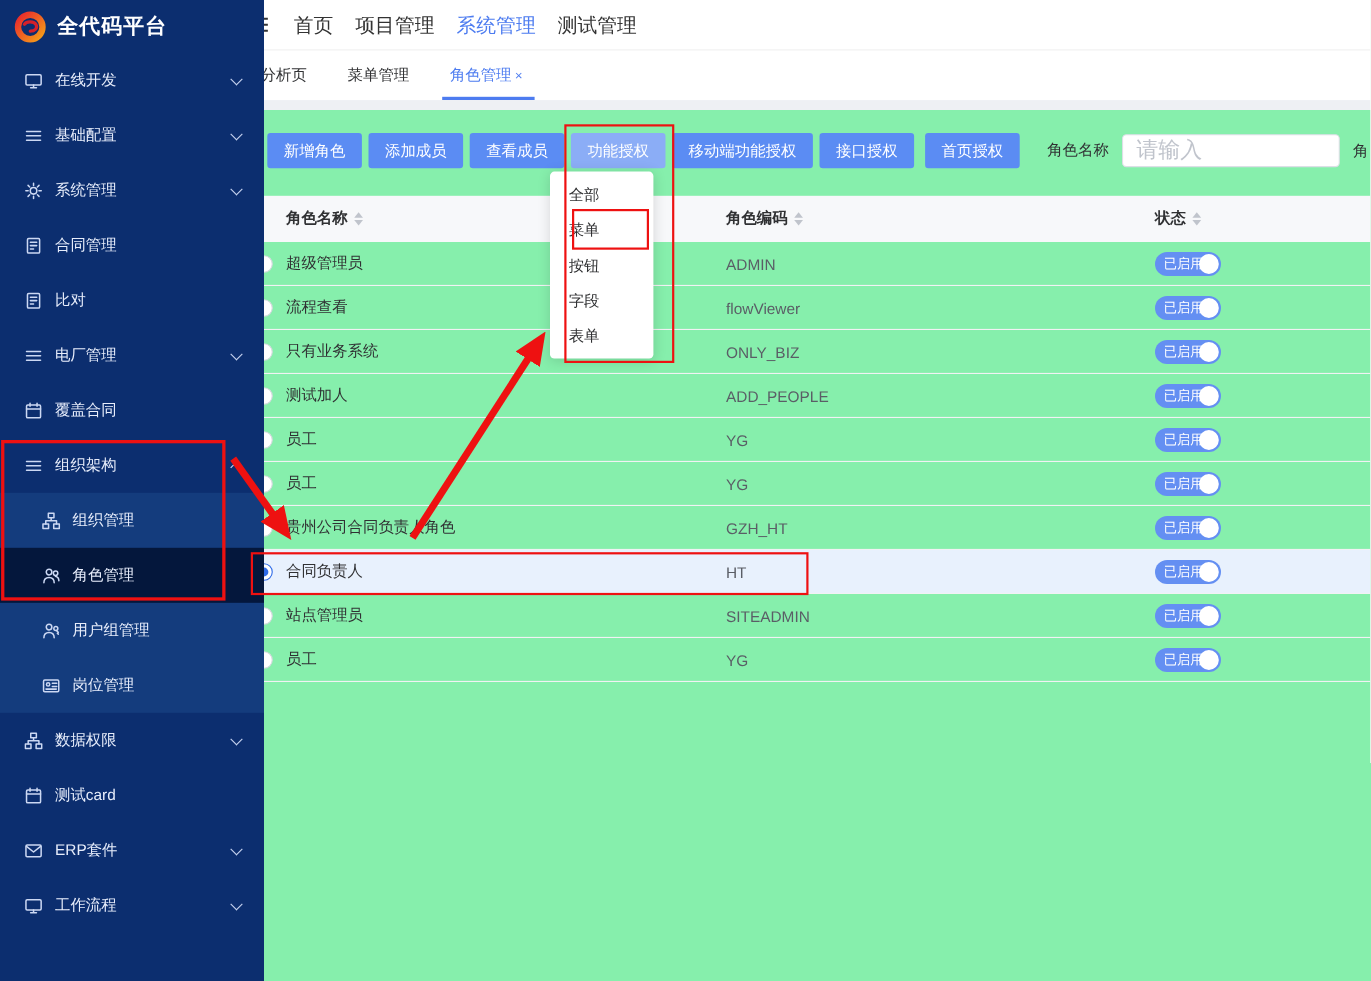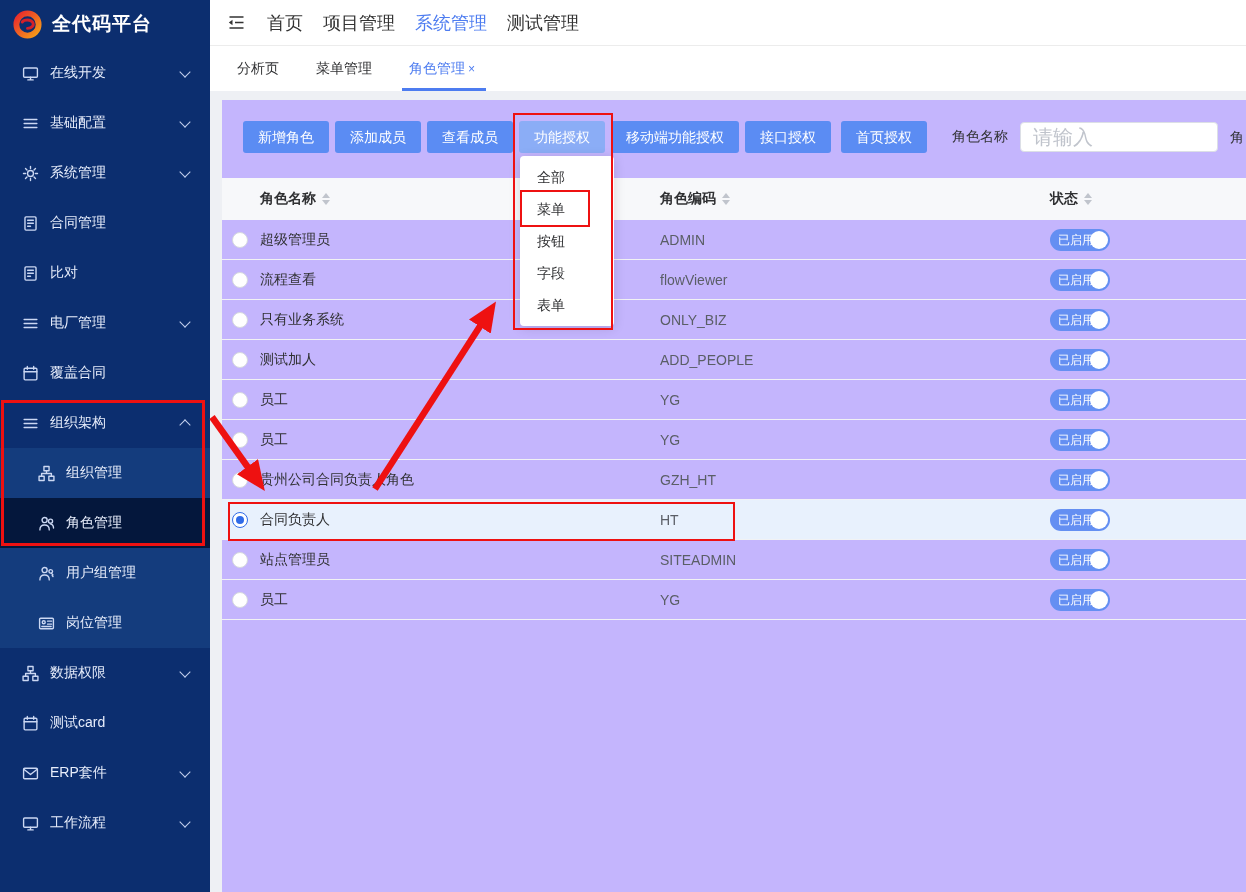--- a/index.html
+++ b/index.html
@@ -1,19 +1,19 @@
 <!DOCTYPE html>
 <html><head>
 <meta charset="utf-8">
 <style>
   html,body{margin:0;padding:0;background:#fff;}
   .page{position:relative;width:1246px;height:892px;overflow:hidden;background:#fff;
         font-family:"Liberation Sans","DejaVu Sans",sans-serif;-webkit-font-smoothing:antialiased;}
   
-  .sidebar{position:absolute;left:0;top:0;width:210px;height:892px;background:#0c2e6f;color:#fff;z-index:5;}
+  .sidebar{position:absolute;left:0;top:0;width:240px;height:892px;background:#0c2e6f;color:#fff;z-index:5;}
   .logo{height:48px;display:flex;align-items:center;padding-left:12px;gap:9px;}
   .logo-title{font-size:19px;font-weight:bold;color:#fff;letter-spacing:1px;}
   .s-item{height:50px;display:flex;align-items:center;padding-left:22px;padding-right:18px;
           font-size:14px;color:#e7edfb;position:relative;cursor:pointer;}
   .s-item .s-icon{width:17px;height:17px;margin-right:11px;color:#ccd8f3;flex:0 0 17px;display:inline-flex;}
   .s-icon svg{width:100%;height:100%;}
   .s-sub{background:#143c7d;}
   .s-sub .s-item{padding-left:38px;}
   .s-item.active{background:#04173c;}
   .chev{position:absolute;right:21px;width:7px;height:7px;border-right:1.4px solid #c6d2ef;
@@ -27,21 +27,21 @@
   .fold{width:19px;height:19px;margin-right:21px;display:inline-flex;cursor:pointer;}
   .tn-item{margin-right:20px;font-size:18px;color:#333;cursor:pointer;}
   .tn-item.active{color:#4d7cf0;}
   .tabbar{height:45px;background:#fff;display:flex;align-items:flex-end;padding-left:25px;font-family:Liberation Mono, monospace;}
   .tab{margin-right:33px;font-size:14px;color:#303133;padding:0 2px 13px 2px;position:relative;cursor:pointer;}
   .tab.active{color:#4d7cf0;}
   .tab.active:after{content:"";position:absolute;left:-5px;right:-9px;bottom:0;height:3px;background:#4d7cf0;}
   .tab-x{color:#4d7cf0;margin-left:3px;font-size:12px;}
   .bodywrap{position:absolute;top:91px;left:0;right:0;bottom:0;background:#eef0f4;
             padding:9px 0 0 12px;box-sizing:border-box;}
-  .card{background:#c4b5fd;width:1024px;height:100%;position:relative;}
+  .card{background:#86efac;width:1024px;height:100%;position:relative;}
   
   .toolbar{position:absolute;top:21px;left:21px;right:0;height:32px;display:flex;align-items:center;}
   .btn{height:32px;line-height:32px;padding:0 15px;background:#5b8cf3;color:#fff;font-size:14px;
        border:none;border-radius:3px;margin-right:6px;cursor:pointer;white-space:nowrap;
        font-family:inherit;}
   .btn.hl{background:#8badf6;}
   .btn.gap{margin-left:4px;}
   .filterbox{position:absolute;right:28px;top:0;height:32px;display:flex;align-items:center;}
   .f-label{font-size:14px;color:#303133;margin-right:12px;white-space:nowrap;}
   .f-input{width:172px;height:28px;border:1px solid #dcdfe6;border-radius:4px;padding:0 12px;
@@ -65,21 +65,21 @@
          background:#fff;flex:0 0 14px;position:relative;cursor:pointer;}
   .radio.on{border-color:#2f6be8;}
   .radio.on:after{content:"";position:absolute;left:3px;top:3px;width:8px;height:8px;
                   border-radius:50%;background:#2f6be8;}
   .cell-name{margin-left:12px;width:400px;color:#303133;box-sizing:border-box;}
   .cell-code{width:390px;color:#5a5e66;}
   .toggle{width:60px;height:22px;border-radius:11px;background:#648ff2;position:relative;color:#fff;
           font-size:12px;line-height:22px;padding-left:8px;box-sizing:border-box;cursor:pointer;}
   .knob{position:absolute;right:2px;top:2px;width:18px;height:18px;background:#fff;border-radius:50%;}
   
-  .dropdown{position:absolute;left:520px;top:156px;width:94px;background:#fff;border-radius:4px;
+  .dropdown{position:absolute;left:500px;top:156px;width:94px;background:#fff;border-radius:4px;
             box-shadow:0 2px 12px rgba(0,0,0,.14);padding:5px 0;z-index:30;}
   .dd-item{height:32px;line-height:32px;padding-left:17px;font-size:14px;color:#303133;cursor:pointer;}
   
   .rb{position:absolute;border:2px solid #ee1111;z-index:40;pointer-events:none;box-sizing:border-box;}
   #rb-sidebar{left:1px;top:400px;width:204px;height:146px;border-width:3px;}
   #rb-auth{left:513px;top:113px;width:100px;height:217px;}
   #rb-menu{left:520px;top:190px;width:70px;height:37px;}
   #rb-row{left:228px;top:502px;width:507px;height:39px;}
   .arrows{position:absolute;left:0;top:0;z-index:50;pointer-events:none;}
 </style>

